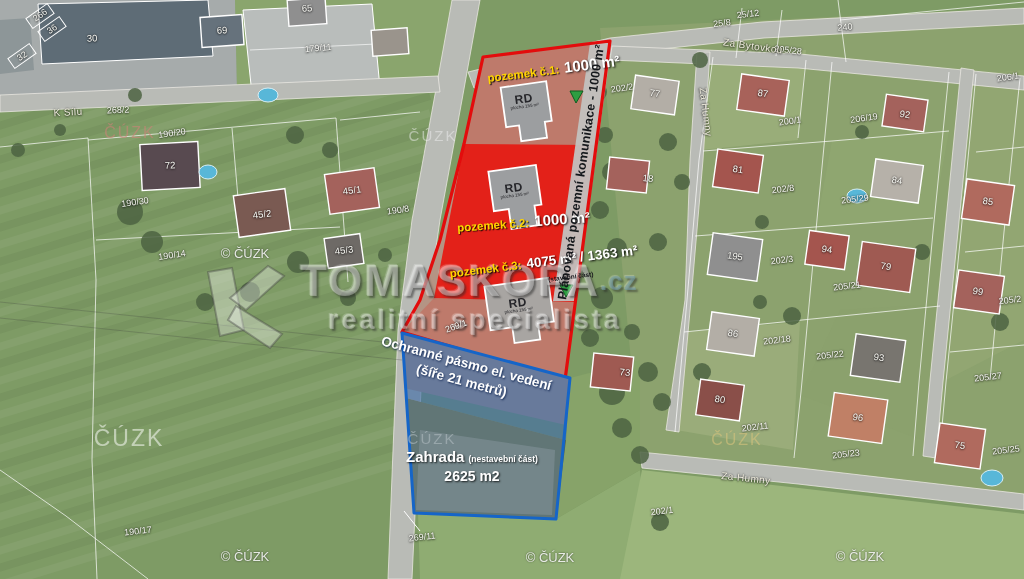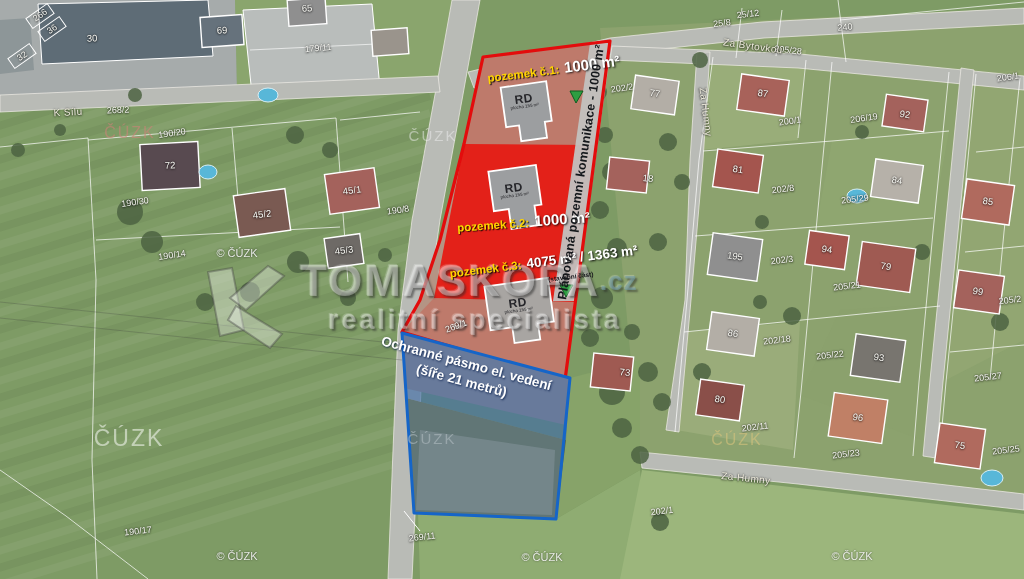--- a/index.html
+++ b/index.html
@@ -8,22 +8,22 @@
   #base-svg{position:absolute;left:0;top:0;z-index:0;}
   #watermark-layer{position:absolute;left:0;top:0;width:100%;height:100%;z-index:2;pointer-events:none;}
   #labels-layer{position:absolute;left:0;top:0;width:100%;height:100%;z-index:3;pointer-events:none;}
   #overlay-layer{position:absolute;left:0;top:0;width:100%;height:100%;z-index:4;pointer-events:none;}
 
   .cad-label{position:absolute;color:#f7f7f2;font-size:9px;white-space:nowrap;
              text-shadow:0 0 2px rgba(0,0,0,.75),0 1px 2px rgba(0,0,0,.5);}
   .street-label{color:#efecdd;font-size:10px;letter-spacing:.4px;}
   .house-label{font-size:9.5px;}
   .cuzk{position:absolute;font-weight:normal;letter-spacing:2px;white-space:nowrap;transform:translate(-50%,-50%);}
-  .copyright{position:absolute;color:rgba(255,255,255,.85);font-size:11px;white-space:nowrap;
-             text-shadow:0 0 2px rgba(0,0,0,.6);transform:translate(-50%,-50%);}
+  .copyright{position:absolute;color:rgba(255,255,255,.85);font-size:13px;white-space:nowrap;
+             text-shadow:0 0 2px rgba(0,0,0,.6);transform:translate(-50%,-50%);margin-left:8px;}
 
   .ov{position:absolute;white-space:nowrap;}
   .lbl-yellow{color:#ffd400;font-weight:bold;font-size:11.5px;text-shadow:1px 1px 1px rgba(0,0,0,.85);}
   .lbl-area{color:#ffffff;font-weight:bold;font-size:15px;margin-left:5px;text-shadow:1px 1px 2px rgba(0,0,0,.85);}
   .lbl-area.small{font-size:13.5px;}
   .lbl-note{position:absolute;font-size:6.5px;font-weight:bold;color:#17171c;white-space:nowrap;}
   #road-strip-label{position:absolute;left:581px;top:172px;transform:translate(-50%,-50%) rotate(-81.5deg);
       font-weight:bold;font-size:12.5px;color:#15181c;letter-spacing:.2px;}
   #easement-label{position:absolute;left:464px;top:372px;transform:translate(-50%,-50%) rotate(15deg);
       text-align:center;color:#fff;font-weight:bold;font-size:13.5px;line-height:1.3;
@@ -371,20 +371,24 @@
     </div>
     <div class="lbl-note" style="left:548px;top:273px;transform:rotate(-7deg)">(stavební část)</div>
 
     <div id="road-strip-label">Plánovaná pozemní komunikace - 1000 m²</div>
 
     <div id="easement-label">
       <div>Ochranné pásmo el. vedení</div>
       <div>(šíře 21 metrů)</div>
     </div>
 
+    <div id="garden-label">
+      <div class="t1"><span>Zahrada</span><span class="note">(nestavební část)</span></div>
+      <div class="t2">2625 m2</div>
+    </div>
 
     <div class="rd" style="left:524px;top:101px">
       <div class="rd-main">RD</div>
       <div class="rd-sub">plocha 155 m²</div>
     </div>
     <div class="rd" style="left:514px;top:190px">
       <div class="rd-main">RD</div>
       <div class="rd-sub">plocha 155 m²</div>
     </div>
     <div class="rd" style="left:518px;top:305px">

